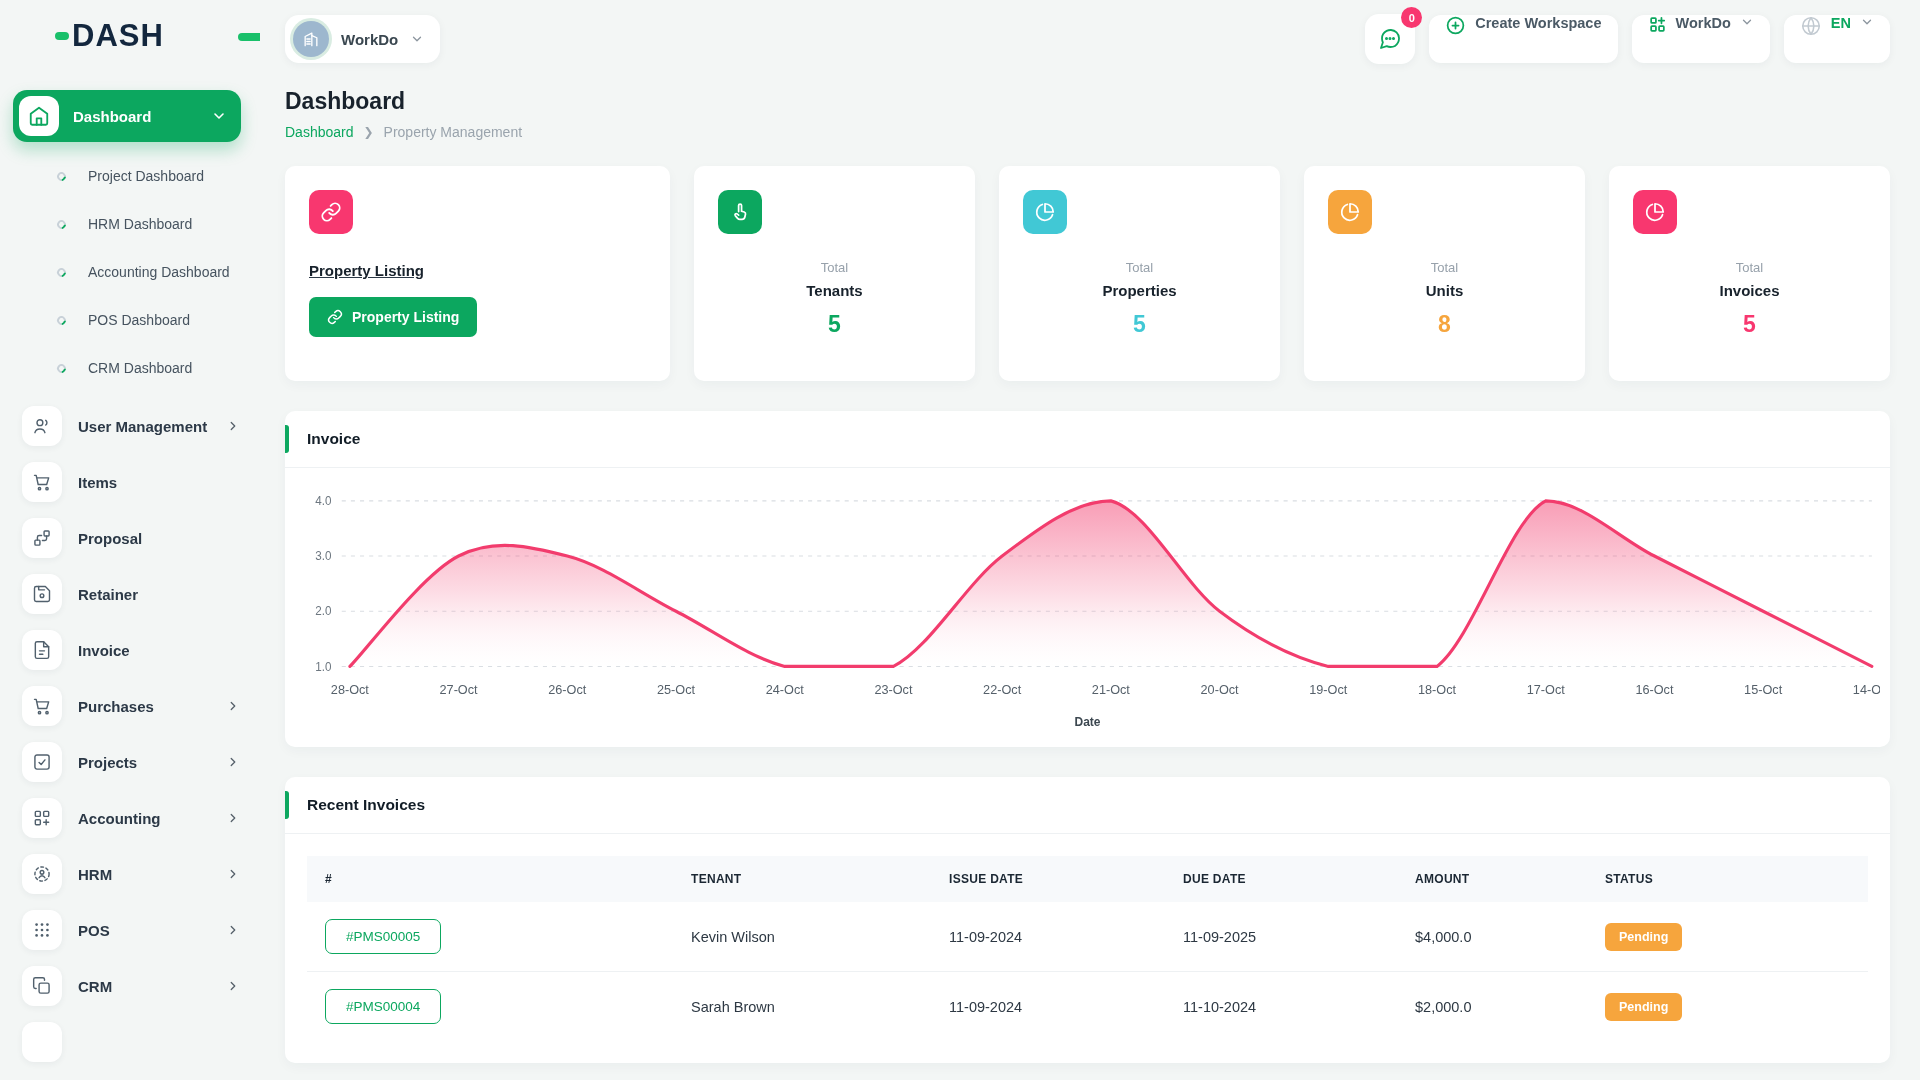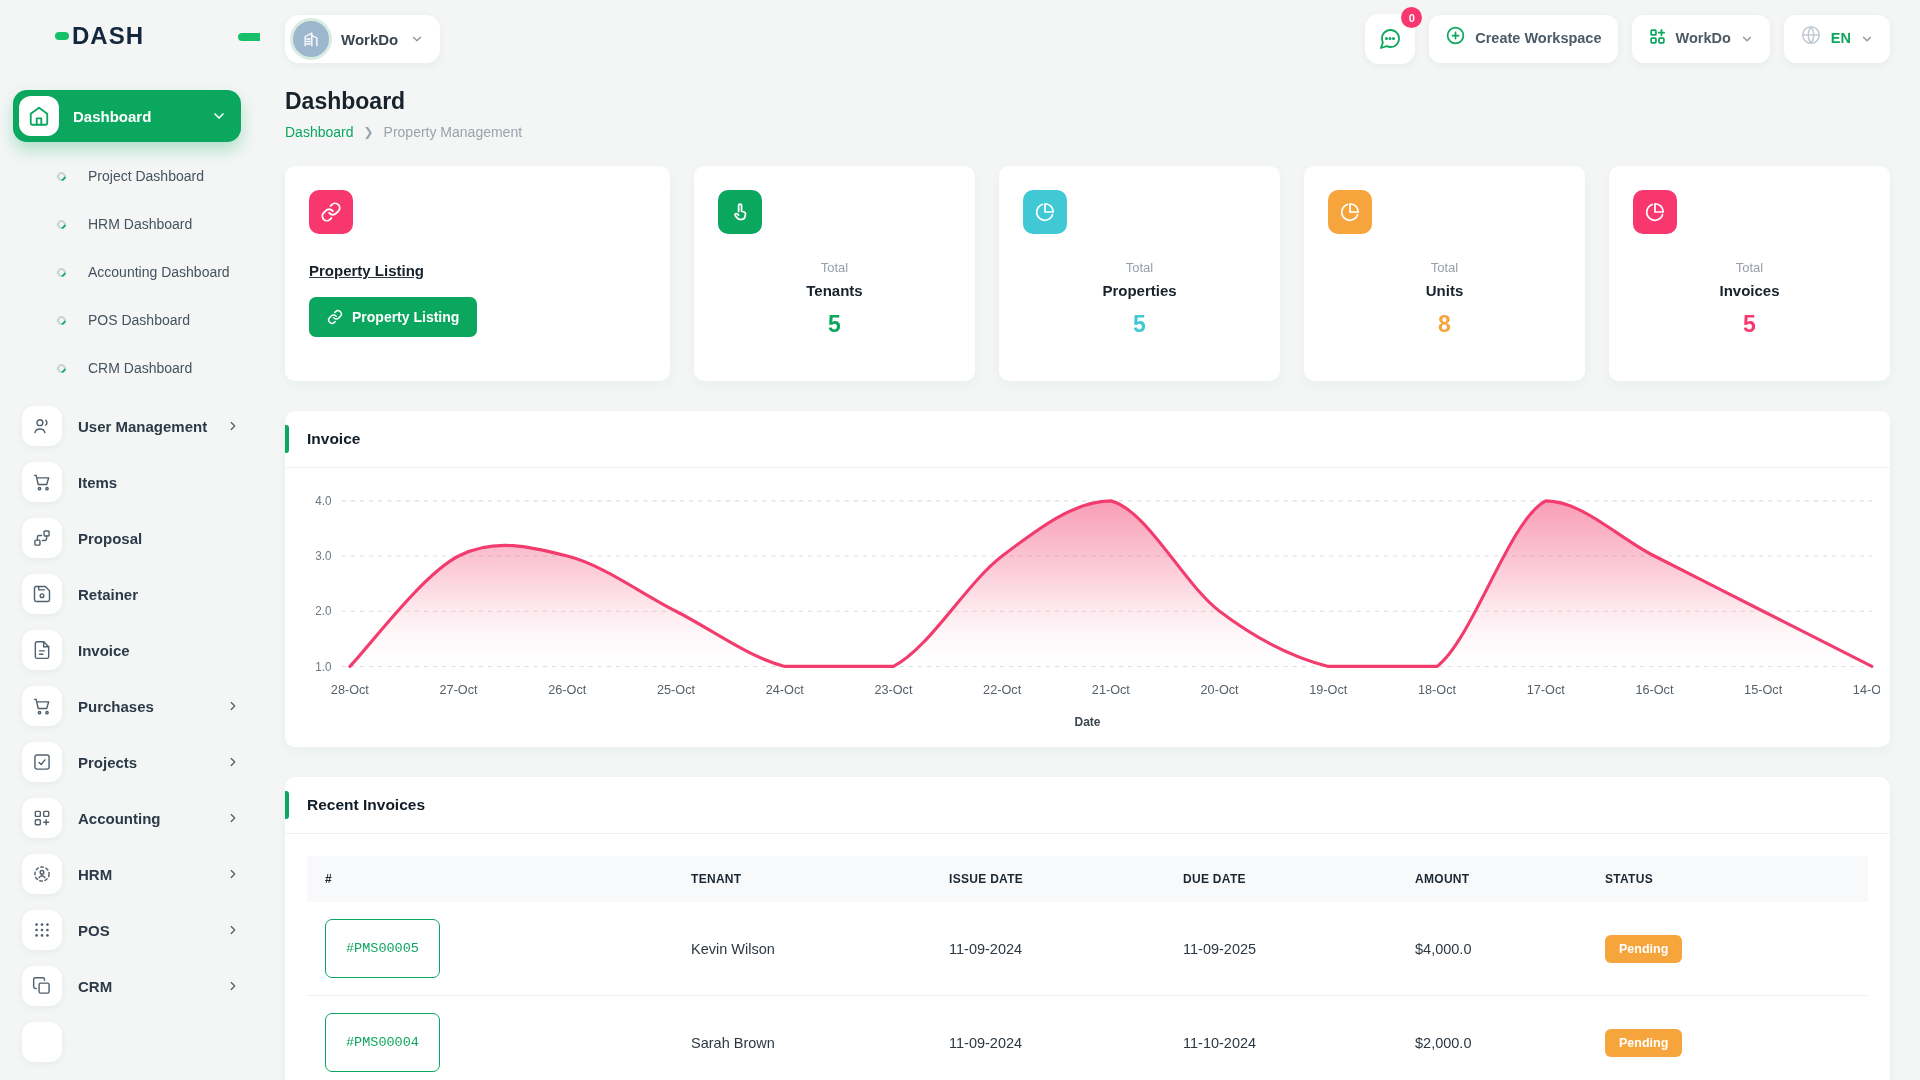--- a/index.html
+++ b/index.html
@@ -4,21 +4,21 @@
 <style>
   * { margin:0; padding:0; box-sizing:border-box; }
   html,body { width:1920px; height:1080px; }
   body { font-family:"Liberation Sans", sans-serif; background:#f3f6f5; overflow:hidden; color:#2c3947; }
   .app { width:1920px; height:1080px; display:flex; overflow:hidden; }
 
   
   .sidebar { width:260px; flex-shrink:0; padding:18px 0 0 13px; overflow:hidden; }
   .logo { display:flex; align-items:center; margin-left:42px; margin-bottom:36px; position:relative; height:36px; }
   .logo-dash-left { width:14px; height:8px; border-radius:4px; background:#19c06a; margin-right:3px; }
-  .logo-text { font-size:24px; font-weight:800; letter-spacing:1px; color:#13273e; position:relative; }
+  .logo-text { font-size:31px; font-weight:800; letter-spacing:1px; color:#13273e; position:relative; }
   .logo-bar { position:absolute; right:-24px; top:15px; width:46px; height:8px; border-radius:4px; background:#19c06a; }
   .side-active { width:228px; height:52px; background:#0ca75f; border-radius:14px; display:flex; align-items:center; padding:0 14px 0 6px; box-shadow:0 8px 16px rgba(12,167,95,.28); cursor:pointer; }
   .side-active .iconbox { width:40px; height:40px; background:#fff; border-radius:12px; display:flex; align-items:center; justify-content:center; }
   .side-active .lbl { color:#fff; font-weight:700; font-size:15px; margin-left:14px; flex:1; }
   .subnav { margin:10px 0 6px 0; }
   .sub-item { display:flex; align-items:center; height:48px; padding-left:22px; cursor:pointer; }
   .donut { width:9px; height:9px; border-radius:50%; border:2.5px solid #c8d1d8; border-bottom-color:#0ca75f; transform:rotate(-45deg); flex-shrink:0; }
   .sub-item span { margin-left:22px; font-size:14px; color:#46535f; }
   .sub-item.active span { color:#0ca75f; }
   .menu-item { display:flex; align-items:center; height:56px; padding-left:9px; padding-right:20px; cursor:pointer; }
@@ -28,21 +28,21 @@
 
   
   .main { flex:1; padding:0 30px 0 25px; overflow:hidden; }
   .topbar { height:68px; display:flex; align-items:center; justify-content:space-between; padding-top:10px; }
   .ws-pill { background:#fff; border-radius:14px; height:48px; display:flex; align-items:center; padding:0 16px 0 8px; gap:12px; box-shadow:0 2px 8px rgba(20,40,60,.05); cursor:pointer; }
   .ws-avatar { width:36px; height:36px; border-radius:50%; background:#9db7ce; display:flex; align-items:center; justify-content:center; box-shadow:0 0 0 3px #d9ece2; }
   .ws-name { font-size:15px; font-weight:600; color:#3a4750; }
   .top-right { display:flex; align-items:center; gap:14px; }
   .chat-btn { width:50px; height:50px; background:#fff; border-radius:14px; display:flex; align-items:center; justify-content:center; position:relative; box-shadow:0 2px 8px rgba(20,40,60,.05); cursor:pointer; }
   .chat-badge { position:absolute; top:-7px; right:-7px; min-width:21px; height:21px; border-radius:50%; background:#f8376f; color:#fff; font-size:11px; font-weight:700; display:flex; align-items:center; justify-content:center; }
-  .pill { background:#fff; border-radius:12px; height:48px; display:flex; align-items:flex-end; padding:17px 16px; gap:9px; box-shadow:0 2px 8px rgba(20,40,60,.05); cursor:pointer; }
+  .pill { background:#fff; border-radius:12px; height:48px; display:flex; align-items:flex-start; padding:0 16px; gap:9px; box-shadow:0 2px 8px rgba(20,40,60,.05); cursor:pointer; }
   .pill .txt { font-size:14.5px; font-weight:600; color:#4b5a66; }
   .pill .txt-green { font-size:14.5px; font-weight:700; color:#0ca75f; }
 
   .page-title { margin-top:20px; font-size:23px; font-weight:700; color:#18222c; }
   .breadcrumb { margin-top:9px; font-size:14px; display:flex; align-items:center; gap:10px; }
   .bc-link { color:#0ca75f; cursor:pointer; }
   .bc-sep { color:#9aa4ad; font-size:12px; }
   .bc-current { color:#9aa4ad; }
 
   
@@ -66,21 +66,21 @@
   .date-label { text-align:center; font-size:12px; font-weight:700; color:#3c4750; padding-bottom:14px; }
 
   
   .table-wrap { padding:22px; }
   table { width:100%; border-collapse:collapse; table-layout:fixed; }
   thead tr { background:#f7f9fb; }
   th { text-align:left; font-size:12px; font-weight:700; color:#1b2733; letter-spacing:.3px; padding:16px; }
   th.first, td.first { padding-left:18px; }
   td { padding:17px 16px; font-size:14.5px; color:#2d3843; border-top:1px solid #eef1f3; }
   tbody tr:first-child td { border-top:none; }
-  .inv-badge { display:inline-block; border:1px solid #0ca75f; color:#0ca75f; border-radius:7px; padding:21px 20px; font-size:13.5px; cursor:pointer; background:#fff; font-family:Liberation Mono, monospace; }
+  .inv-badge { display:inline-block; border:1px solid #0ca75f; color:#0ca75f; border-radius:7px; padding:9px 20px; font-size:13.5px; cursor:pointer; background:#fff; font-family:Liberation Sans, sans-serif; }
   .status-badge { display:inline-block; background:#f6a53d; color:#fff; border-radius:6px; padding:7px 14px; font-size:12.5px; font-weight:600; cursor:pointer; }
 
   svg.ic { display:block; }
 </style>
 </head>
 <body>
 
 <div class="app">
 
   <aside class="sidebar">

